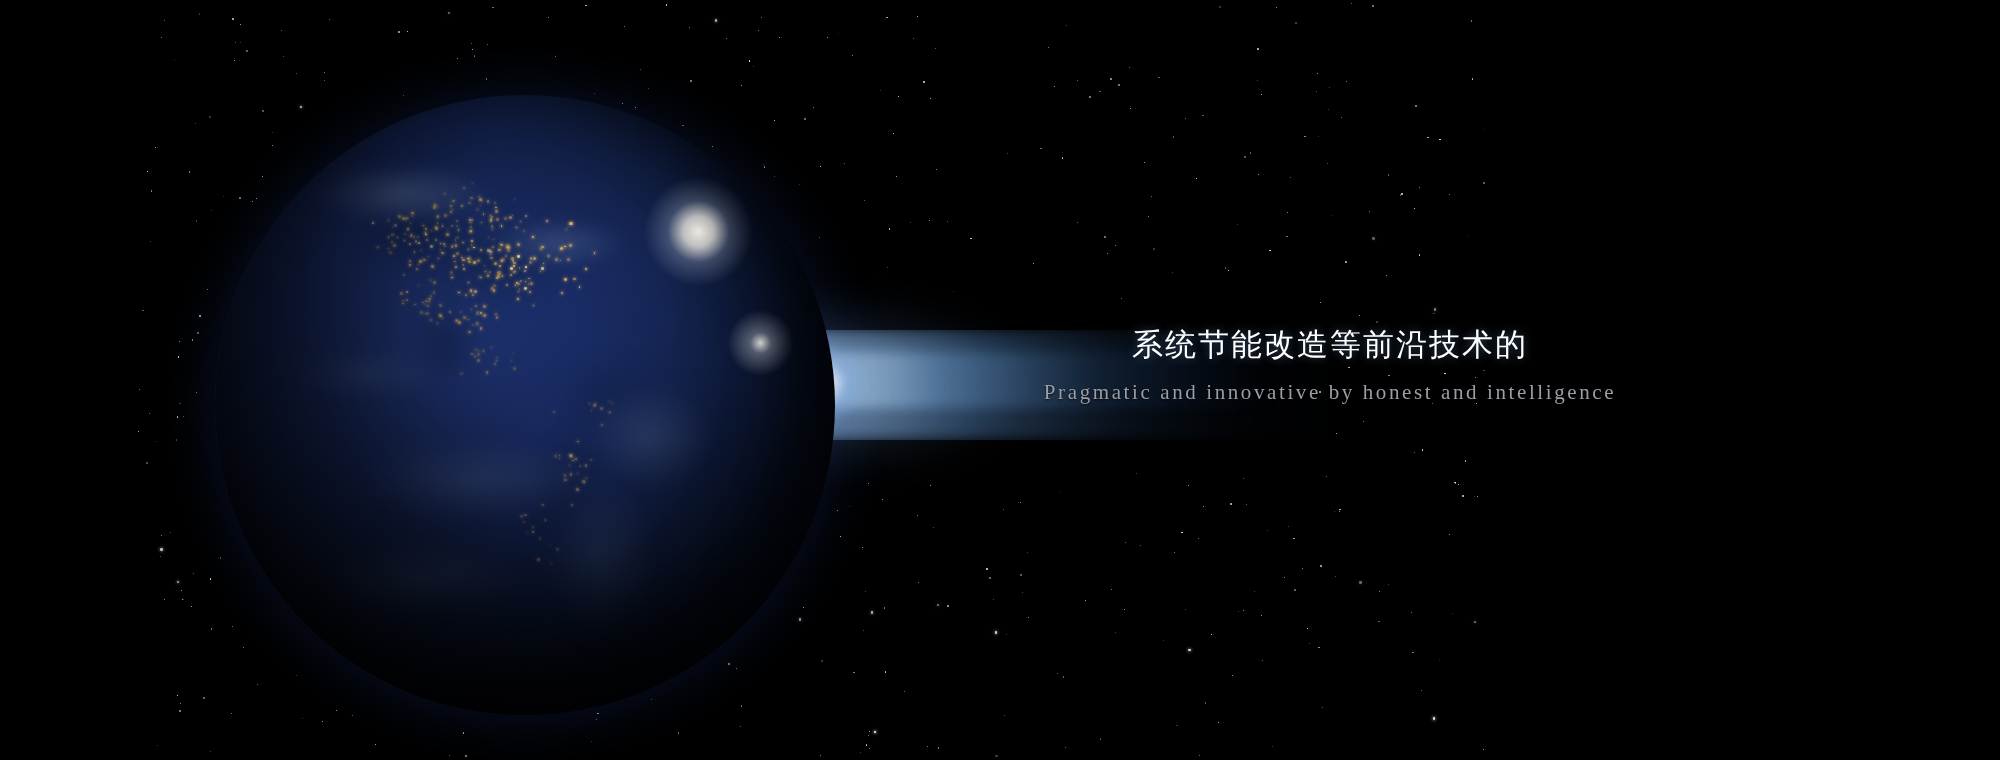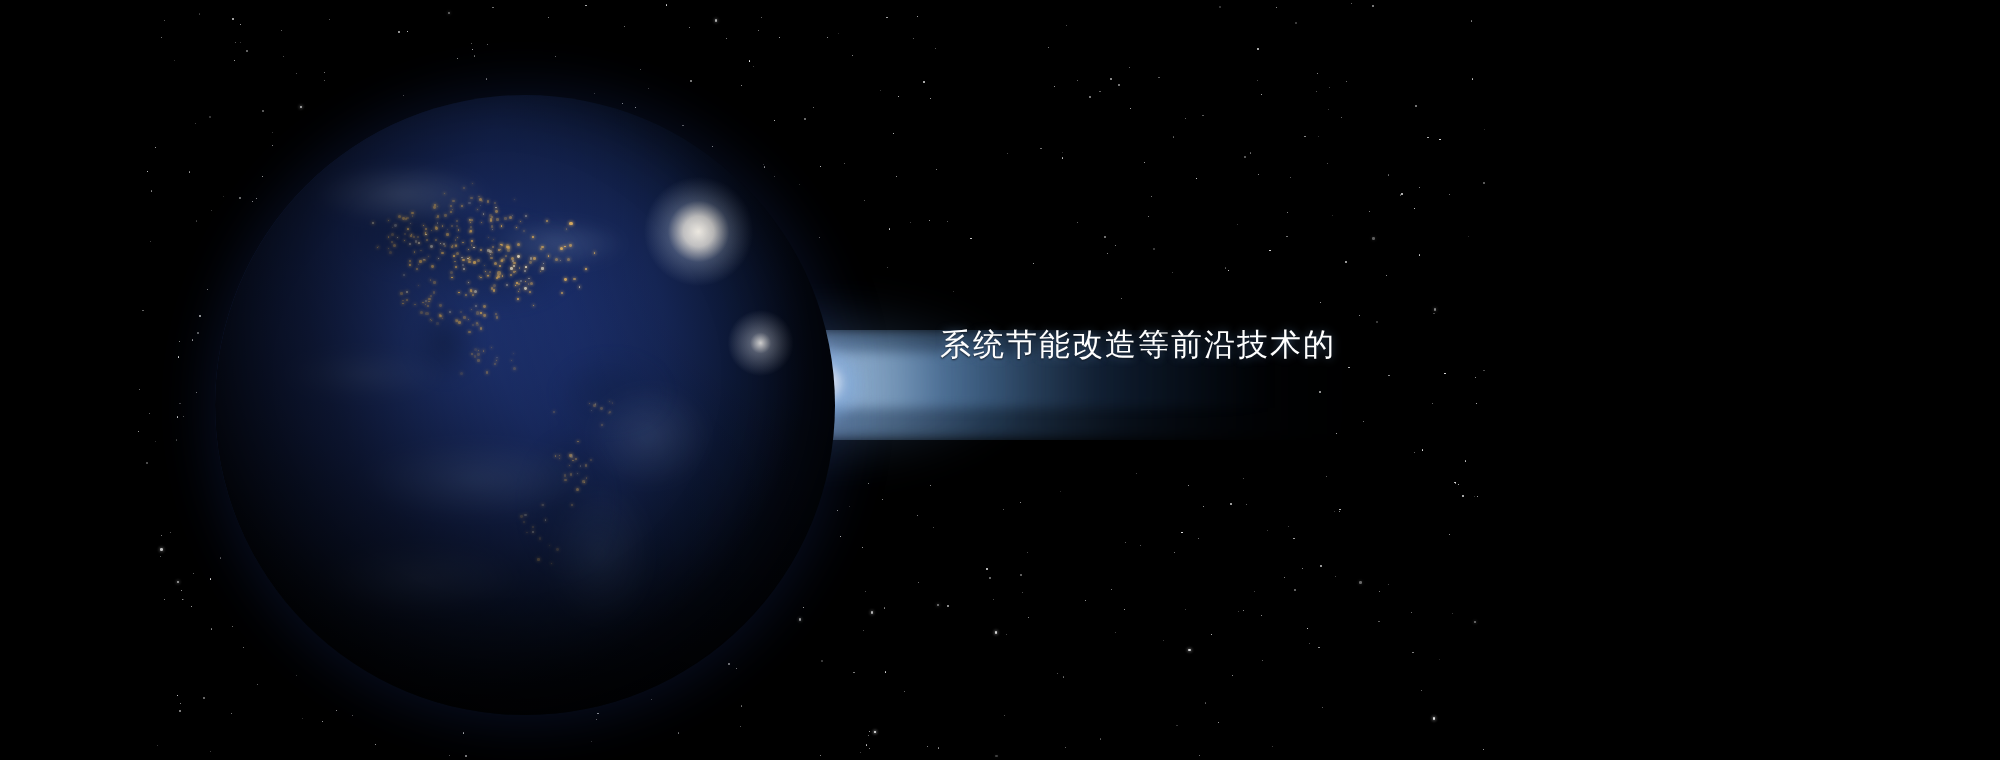--- a/index.html
+++ b/index.html
@@ -92,21 +92,21 @@
         radial-gradient(ellipse 36% 44% at 30% 50%, #ffffff 0%, #f2f9ff 22%, rgba(206,232,255,.85) 44%, rgba(136,186,240,.40) 68%, rgba(0,0,0,0) 100%);
       filter:blur(3px);}
   .comet-core{position:absolute;left:638px;top:364px;width:64px;height:36px;
       border-radius:50%;background:#ffffff;filter:blur(7px);opacity:.98;}
   .comet-glow{position:absolute;left:560px;top:292px;width:330px;height:186px;
       border-radius:50%;
       background:radial-gradient(ellipse at 34% 50%, rgba(173,210,250,.35) 0%, rgba(80,130,200,.14) 45%, rgba(0,0,0,0) 72%);
       filter:blur(16px);}
 
   
-  .copy{position:absolute;left:940px;top:324px;width:860px;}
+  .copy{position:absolute;left:900px;top:324px;width:860px;text-align:center;}
   .cn-line{color:#ffffff;font-size:31px;line-height:40px;letter-spacing:2px;
            font-family:"DejaVu Sans","Liberation Sans",sans-serif;font-weight:400;
            text-shadow:0 0 10px rgba(120,170,230,.45),0 1px 2px rgba(0,0,0,.8);white-space:nowrap;}
   .cn-line.l2{letter-spacing:3px;}
   .en-line{margin-top:16px;color:#9a9fa6;font-size:21px;letter-spacing:2.6px;
            font-family:"Liberation Serif","DejaVu Serif",serif;white-space:nowrap;
            text-shadow:0 1px 2px rgba(0,0,0,.8);}
 </style>
 </head>
 <body>
@@ -852,15 +852,16 @@
           <b style="left: 60.34%; top: 49.7%; width: 1.3px; height: 1.3px; opacity: 0.36;"></b>
         </div>
       <div class="shade"></div>
       <div class="limb"></div>
     </div>
 
   </div>
 
   <div class="copy">
     <div class="cn-line l1">系统节能改造等前沿技术的</div>
+    <div class="en-line">Pragmatic and innovative by honest and intelligence</div>
   </div>
 
 </div>
 
 </body></html>

